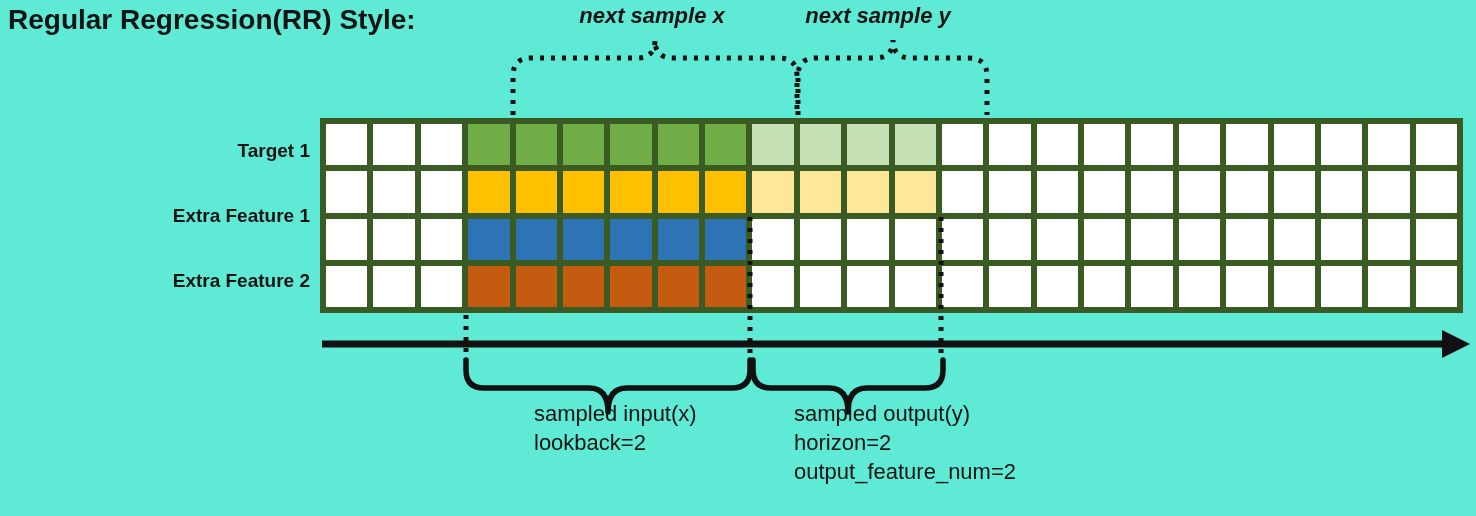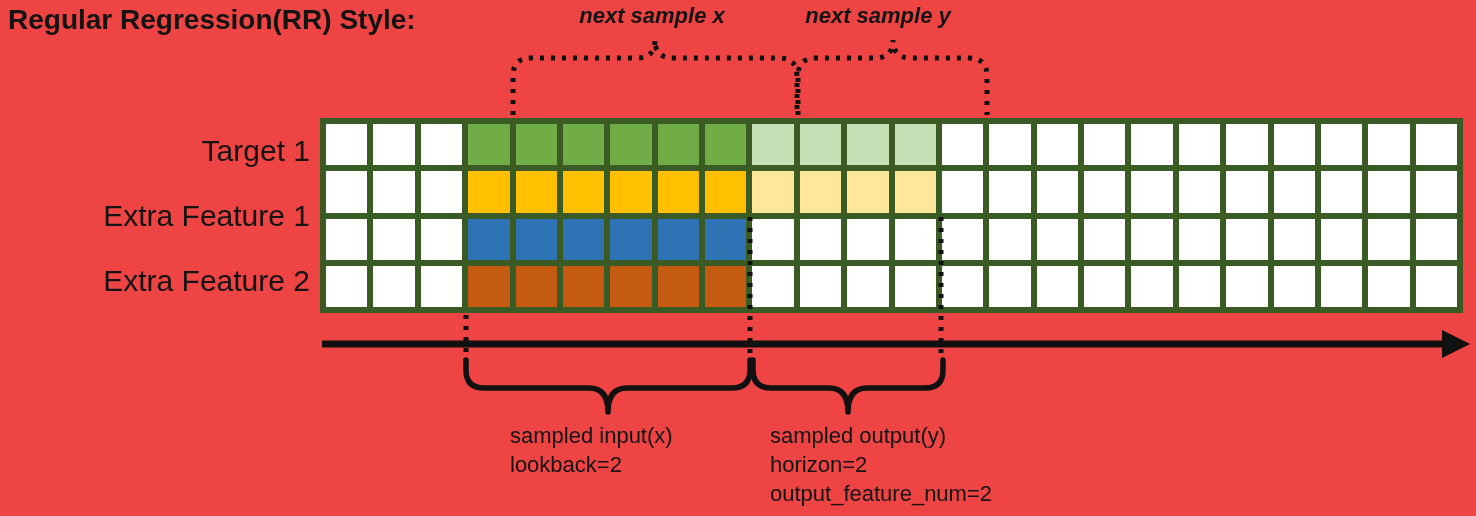--- a/index.html
+++ b/index.html
@@ -1,20 +1,20 @@
 <!DOCTYPE html>
 <html><head>
 <meta charset="utf-8">
 <style>
   html, body { margin: 0; padding: 0; background: #ffffff; }
   .canvas {
     position: relative;
     width: 1476px;
     height: 516px;
-    background: #ef4444;
+    background: #5eead4;
     font-family: "Liberation Sans", sans-serif;
     color: #111111;
     overflow: hidden;
   }
   .title {
     position: absolute;
     left: 8px; top: 4px;
     font-size: 28px;
     font-weight: 700;
     letter-spacing: 0px;
@@ -39,22 +39,22 @@
     left: 0; top: 118px;
     width: 310px; height: 195px;
     display: flex;
     flex-direction: column;
   }
   .row-label {
     flex: 1;
     display: flex;
     align-items: center;
     justify-content: flex-end;
-    font-size: 30px;
-    font-weight: 400;
+    font-size: 19px;
+    font-weight: 700;
     white-space: nowrap;
     color: #141414;
   }
 
   .grid {
     position: absolute;
     left: 320px; top: 118px;
     width: 1143px; height: 195px;
     box-sizing: border-box;
     display: grid;
@@ -75,26 +75,27 @@
     left: 148px; top: 328px;
     width: 162px;
     text-align: right;
     font-size: 27px;
     font-weight: 700;
     color: #141414;
   }
 
   .caption {
     position: absolute;
-    top: 421px;
+    top: 399px;
     font-size: 22px;
     line-height: 29px;
     font-weight: 500;
     color: #141414;
     white-space: nowrap;
+    margin-left: 24px;
   }
   .caption-input  { left: 510px; }
   .caption-output { left: 770px; }
 </style>
 </head>
 <body>
 
 <div class="canvas">
 
   <div class="title">Regular Regression(RR) Style:</div>

